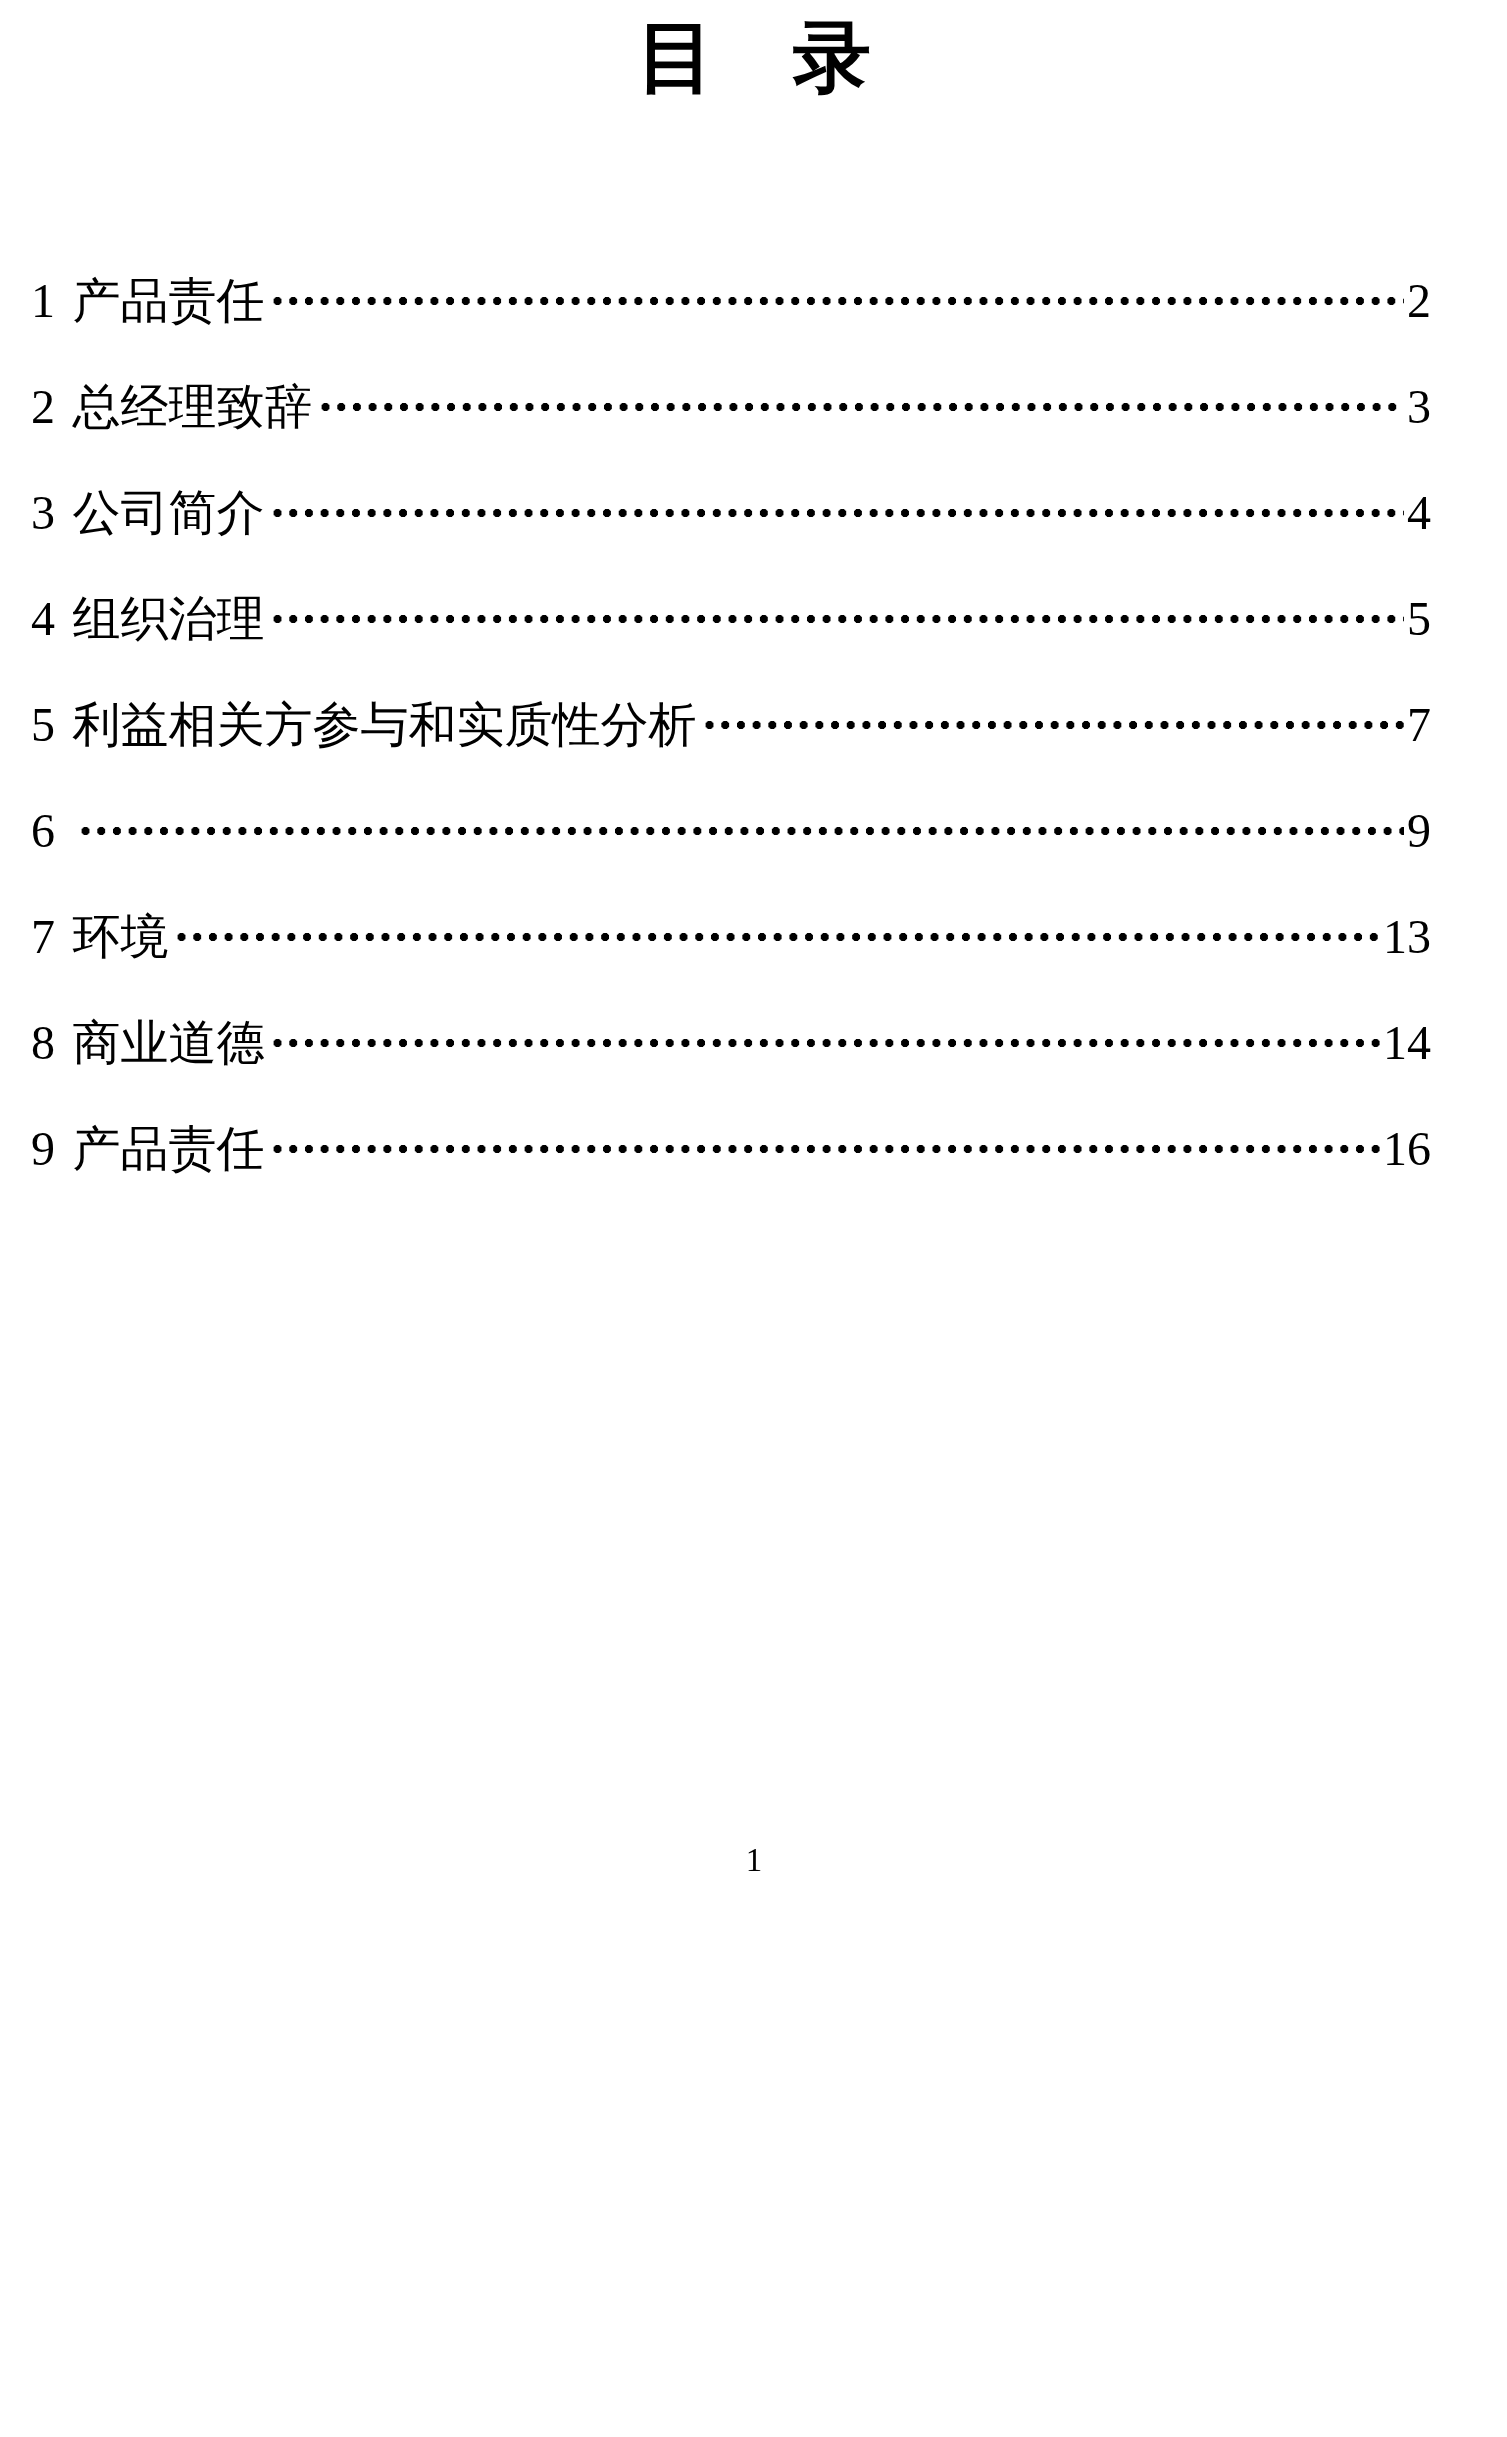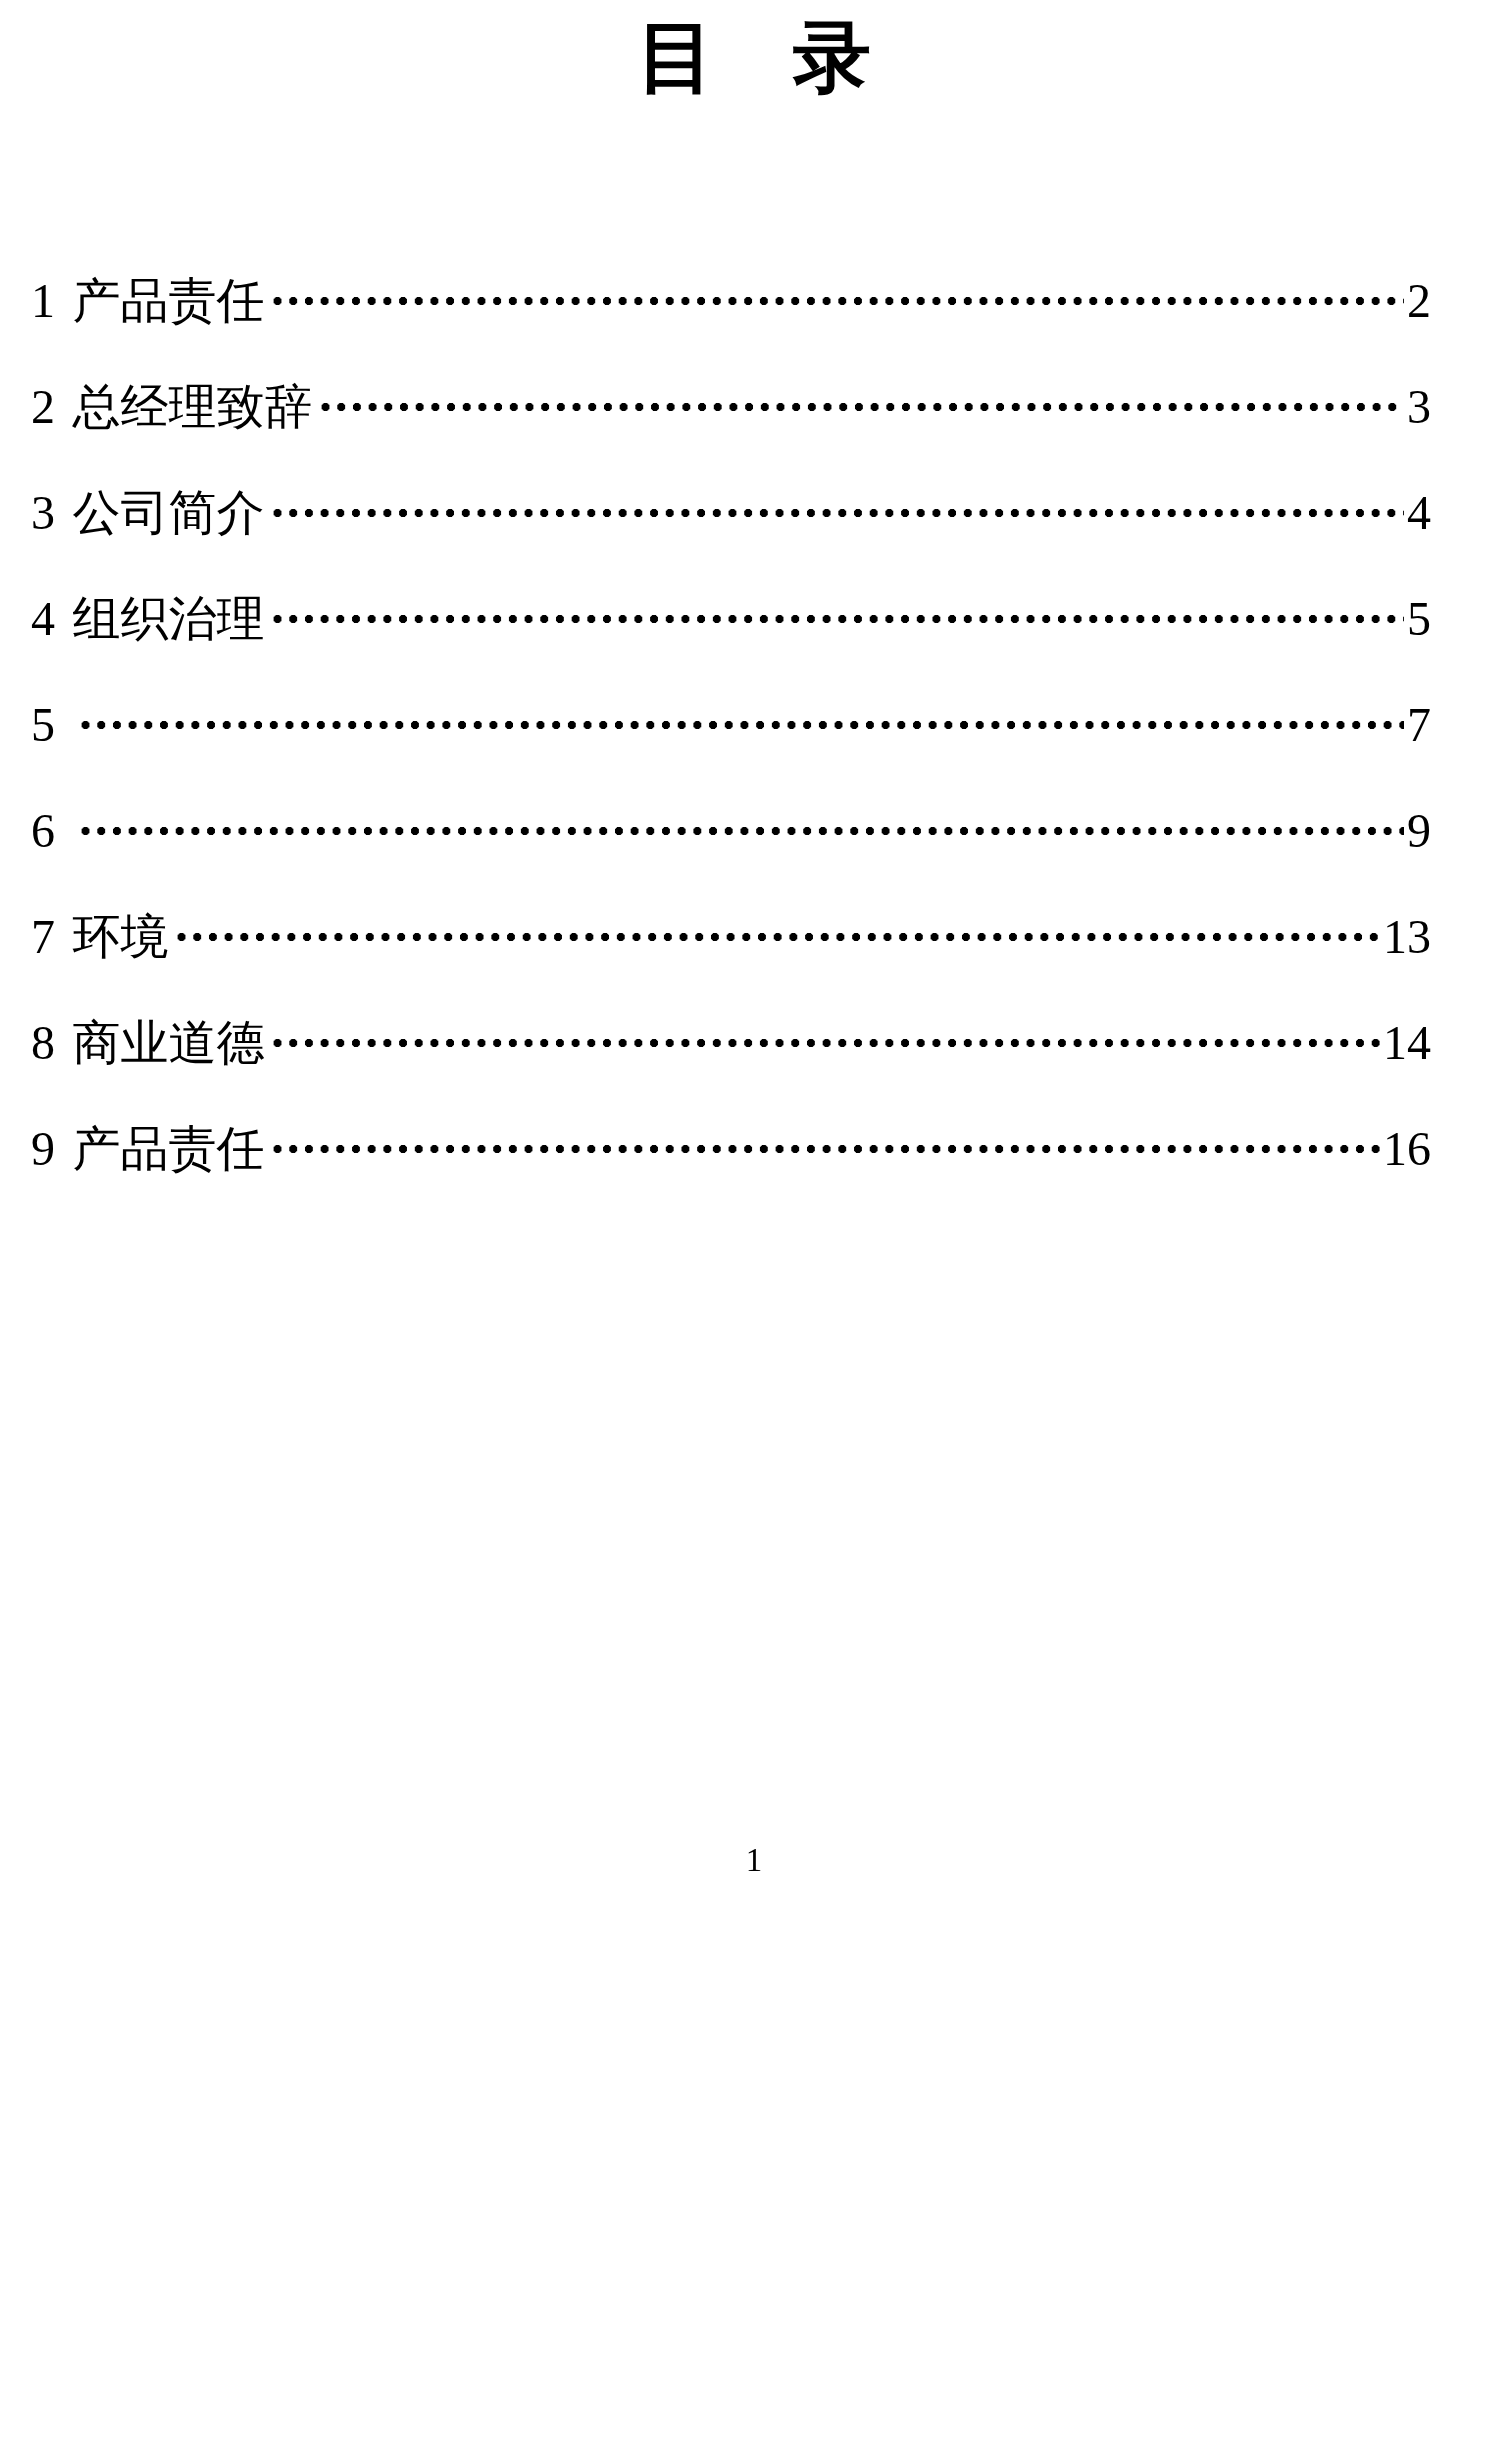--- a/index.html
+++ b/index.html
@@ -95,20 +95,21 @@
         <span class="toc-page">4</span>
       </div>
       <div class="toc-row">
         <span class="toc-num">4</span>
         <span class="toc-label">组织治理</span>
         <span class="leader"></span>
         <span class="toc-page">5</span>
       </div>
       <div class="toc-row">
         <span class="toc-num">5</span>
+        <span class="toc-label">利益相关方参与和实质性分析</span>
         <span class="leader"></span>
         <span class="toc-page">7</span>
       </div>
       <div class="toc-row">
         <span class="toc-num">6</span>
         <span class="leader"></span>
         <span class="toc-page">9</span>
       </div>
       <div class="toc-row">
         <span class="toc-num">7</span>

